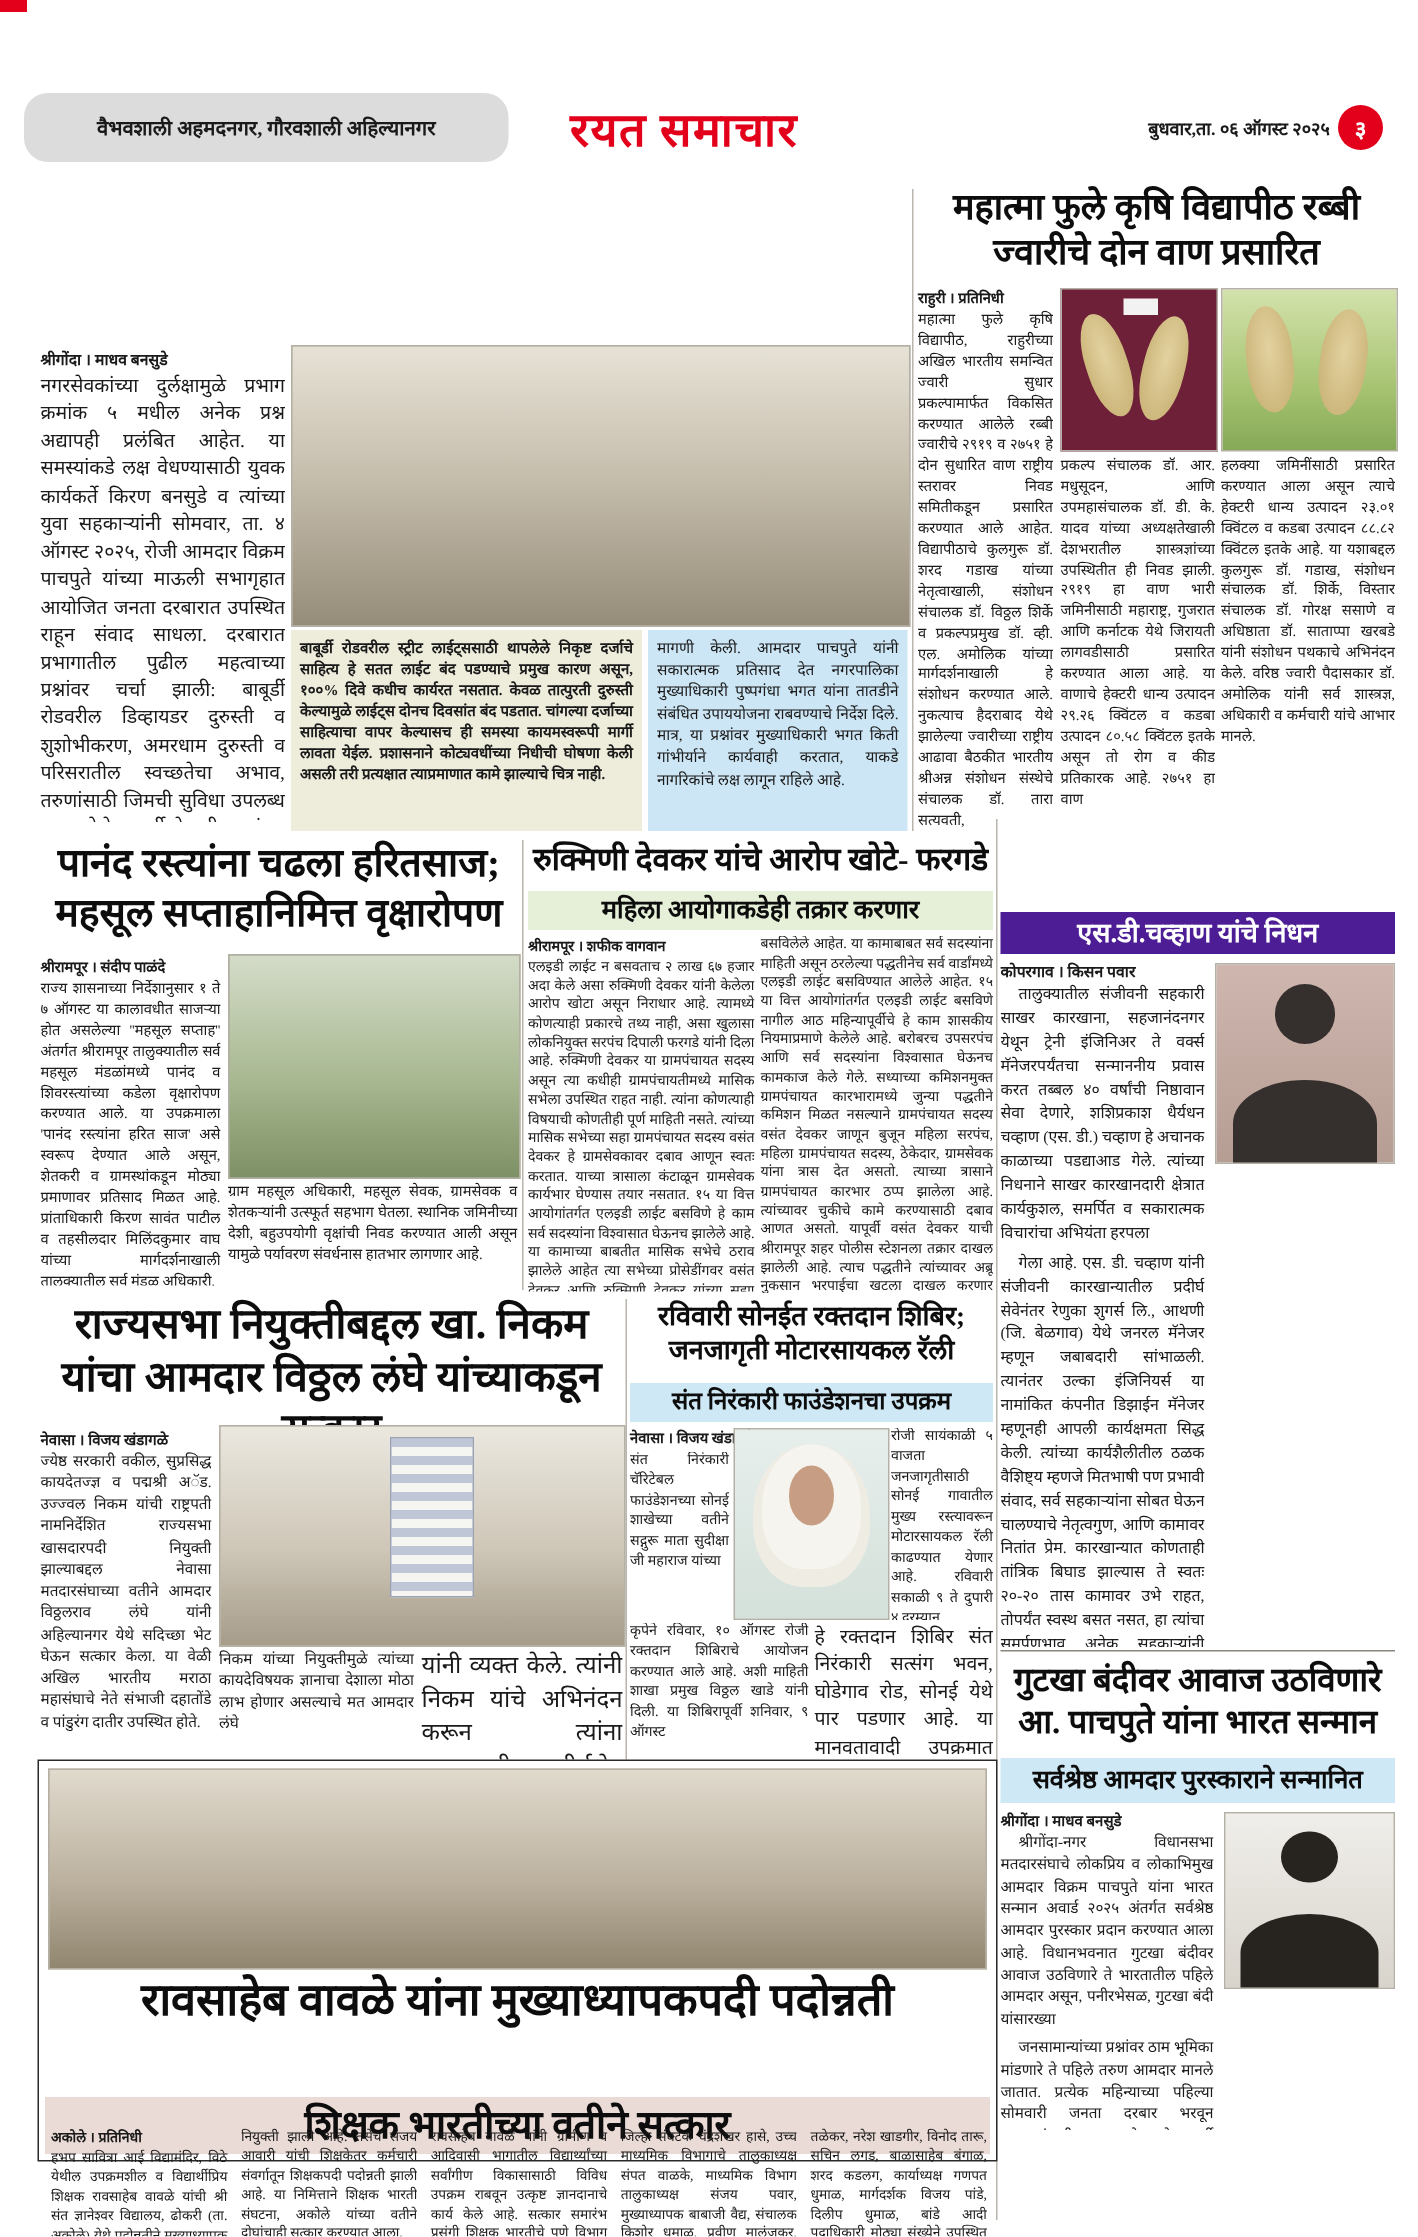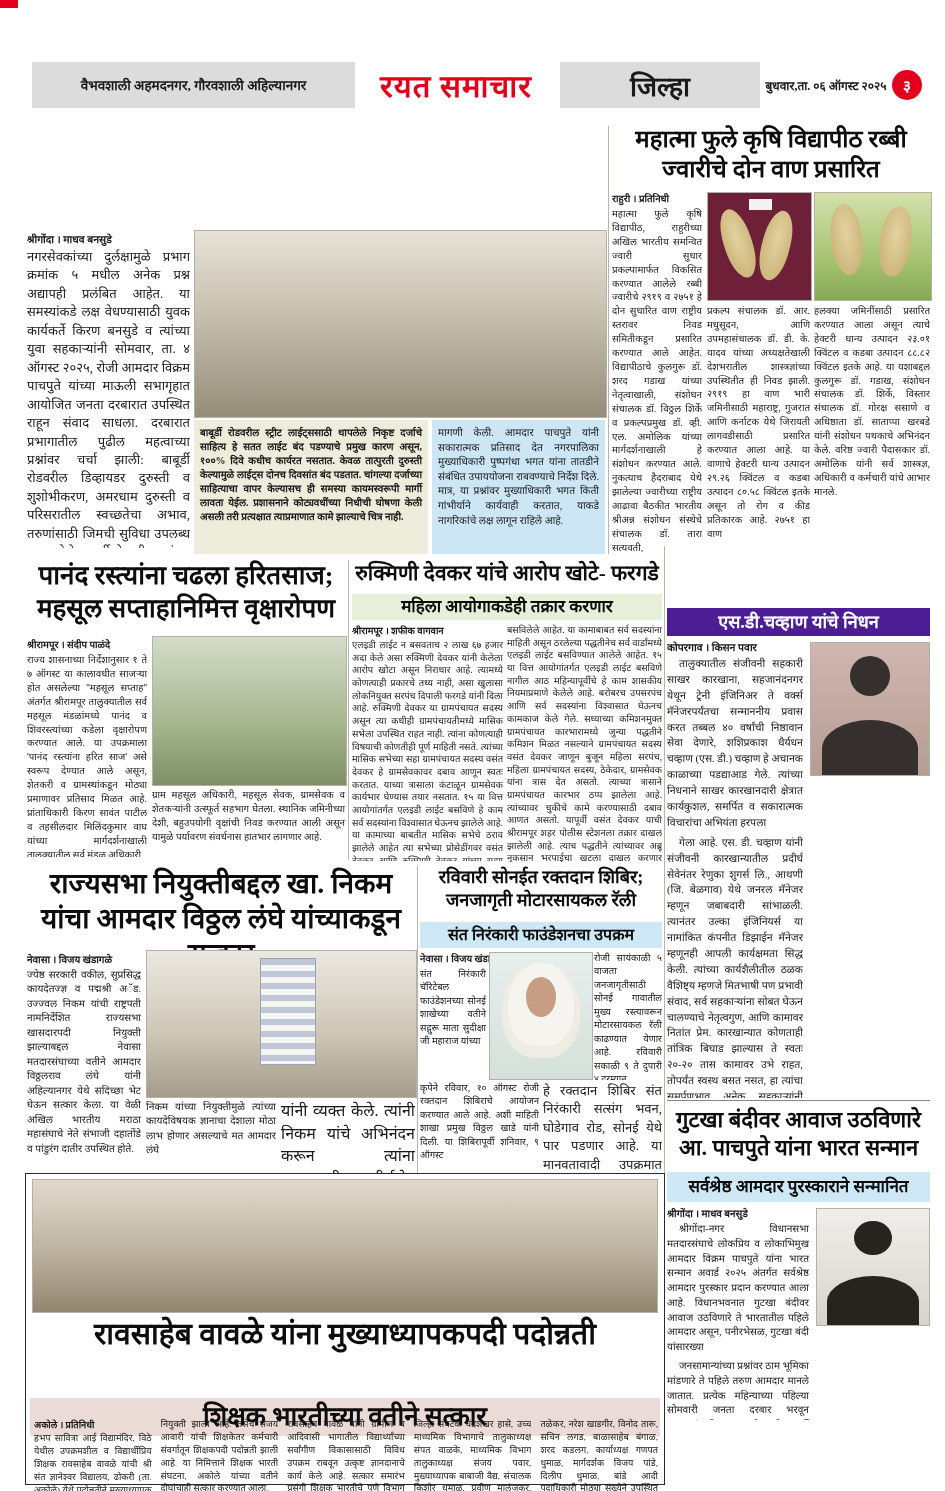--- a/index.html
+++ b/index.html
@@ -28,28 +28,25 @@
   .vrule{width:1px;background:#b9b4ac;}
   .hrule{height:1px;background:#8b867e;}
 </style>
 </head>
 <body>
 
 <div class="page">
 
   <div class="abs" style="left:0;top:0;width:18px;height:8px;background:#e3001b;"></div>
 
-  <div class="abs graybox" style="left:32px;top:62px;width:323px;height:46px;">
+  <div class="abs graybox" style="left:16px;top:62px;width:323px;height:46px;border-radius:16px;">
     <span style="font-size:13.5px;font-weight:700;">वैभवशाली अहमदनगर, गौरवशाली अहिल्यानगर</span>
   </div>
   <div class="abs" style="left:355px;top:60px;width:202px;height:50px;display:flex;align-items:center;justify-content:center;">
     <span style="font-size:31px;font-weight:700;color:#e3001b;letter-spacing:1px;">रयत समाचार</span>
-  </div>
-  <div class="abs graybox" style="left:560px;top:62px;width:200px;height:46px;">
-    <span style="font-size:27px;font-weight:700;">जिल्हा</span>
   </div>
   <div class="abs" style="left:763px;top:62px;width:126px;height:46px;display:flex;align-items:center;justify-content:center;">
     <span style="font-size:12px;font-weight:700;">बुधवार,ता. ०६ ऑगस्ट २०२५</span>
   </div>
   <div class="abs" style="left:892px;top:70px;width:30px;height:30px;border-radius:50%;background:#e3001b;display:flex;align-items:center;justify-content:center;">
     <span style="color:#fff;font-size:15px;font-weight:700;">३</span>
   </div>
 
   <div class="abs vrule" style="left:608px;top:126px;height:428px;"></div>
   <div class="abs vrule" style="left:348px;top:560px;height:300px;"></div>
@@ -133,21 +130,21 @@
   <div class="abs" style="left:667px;top:1206px;width:263px;height:214px;overflow:hidden;">
     <div class="photo sil" style="float:right;width:112px;height:116px;margin:2px 0 4px 7px;background:linear-gradient(180deg,#f0eeea 0%,#d8d4cc 100%);--sc:#27231f;"></div>
     <div class="byline" style="font-size:10px;">श्रीगोंदा । माधव बनसुडे</div>
     <div class="bt" style="font-size:10.2px;line-height:1.45;">
       <p>श्रीगोंदा-नगर विधानसभा मतदारसंघाचे लोकप्रिय व लोकाभिमुख आमदार विक्रम पाचपुते यांना भारत सन्मान अवार्ड २०२५ अंतर्गत सर्वश्रेष्ठ आमदार पुरस्कार प्रदान करण्यात आला आहे. विधानभवनात गुटखा बंदीवर आवाज उठविणारे ते भारतातील पहिले आमदार असून, पनीरभेसळ, गुटखा बंदी यांसारख्या</p>
       <p>जनसामान्यांच्या प्रश्नांवर ठाम भूमिका मांडणारे ते पहिले तरुण आमदार मानले जातात. प्रत्येक महिन्याच्या पहिल्या सोमवारी जनता दरबार भरवून मतदारसंघातील समस्या ऐकणारे व मार्गी लावणारे ते एकमेव आमदार आहेत.</p>
 
     </div>
   </div>
 
-  <div class="abs" style="left:25px;top:1173px;width:640px;height:312px;border:1.5px solid #2a2a2a;box-sizing:border-box;background:#fff;">
+  <div class="abs" style="left:25px;top:1173px;width:640px;height:268px;border:1.5px solid #2a2a2a;box-sizing:border-box;background:#fff;">
     <div class="photo stripes" style="position:absolute;left:6px;top:5px;width:624px;height:132px;background-color:#c2b7a5;background-image:linear-gradient(180deg,#e0dacd 0%,#bdb2a0 55%,#91866f 100%);"></div>
     <div class="hl" style="position:absolute;left:4px;top:141px;width:630px;font-size:30px;">रावसाहेब वावळे यांना मुख्याध्यापकपदी पदोन्नती</div>
     <div class="hl" style="position:absolute;left:4px;top:180px;width:630px;height:38px;background:#eadbd6;font-size:26px;line-height:38px;margin-top:44px;">शिक्षक भारतीच्या वतीने सत्कार</div>
     <div style="position:absolute;left:8px;top:224px;width:624px;height:82px;display:flex;gap:9px;margin-top:20px;">
       <div style="flex:1;overflow:hidden;">
         <div class="byline" style="font-size:9.4px;margin-bottom:1px;">अकोले । प्रतिनिधी</div>
         <div class="bt" style="font-size:9.2px;line-height:1.4;">हभप सावित्रा आई विद्यामंदिर, विठे येथील उपक्रमशील व विद्यार्थीप्रिय शिक्षक रावसाहेब वावळे यांची श्री संत ज्ञानेश्वर विद्यालय, ढोकरी (ता. अकोले) येथे पदोन्नतीने मुख्याध्यापक पदी</div>
       </div>
       <div class="bt" style="flex:1;font-size:9.2px;line-height:1.4;overflow:hidden;">नियुक्ती झाली आहे. तसेच संजय आवारी यांची शिक्षकेतर कर्मचारी संवर्गातून शिक्षकपदी पदोन्नती झाली आहे. या निमित्ताने शिक्षक भारती संघटना, अकोले यांच्या वतीने दोघांचाही सत्कार करण्यात आला.</div>
       <div class="bt" style="flex:1;font-size:9.2px;line-height:1.4;overflow:hidden;">रावसाहेब वावळे यांनी ग्रामीण व आदिवासी भागातील विद्यार्थ्यांच्या सर्वांगीण विकासासाठी विविध उपक्रम राबवून उत्कृष्ट ज्ञानदानाचे कार्य केले आहे. सत्कार समारंभ प्रसंगी शिक्षक भारतीचे पुणे विभाग कार्याध्यक्ष महेश पाडेकर,</div>

